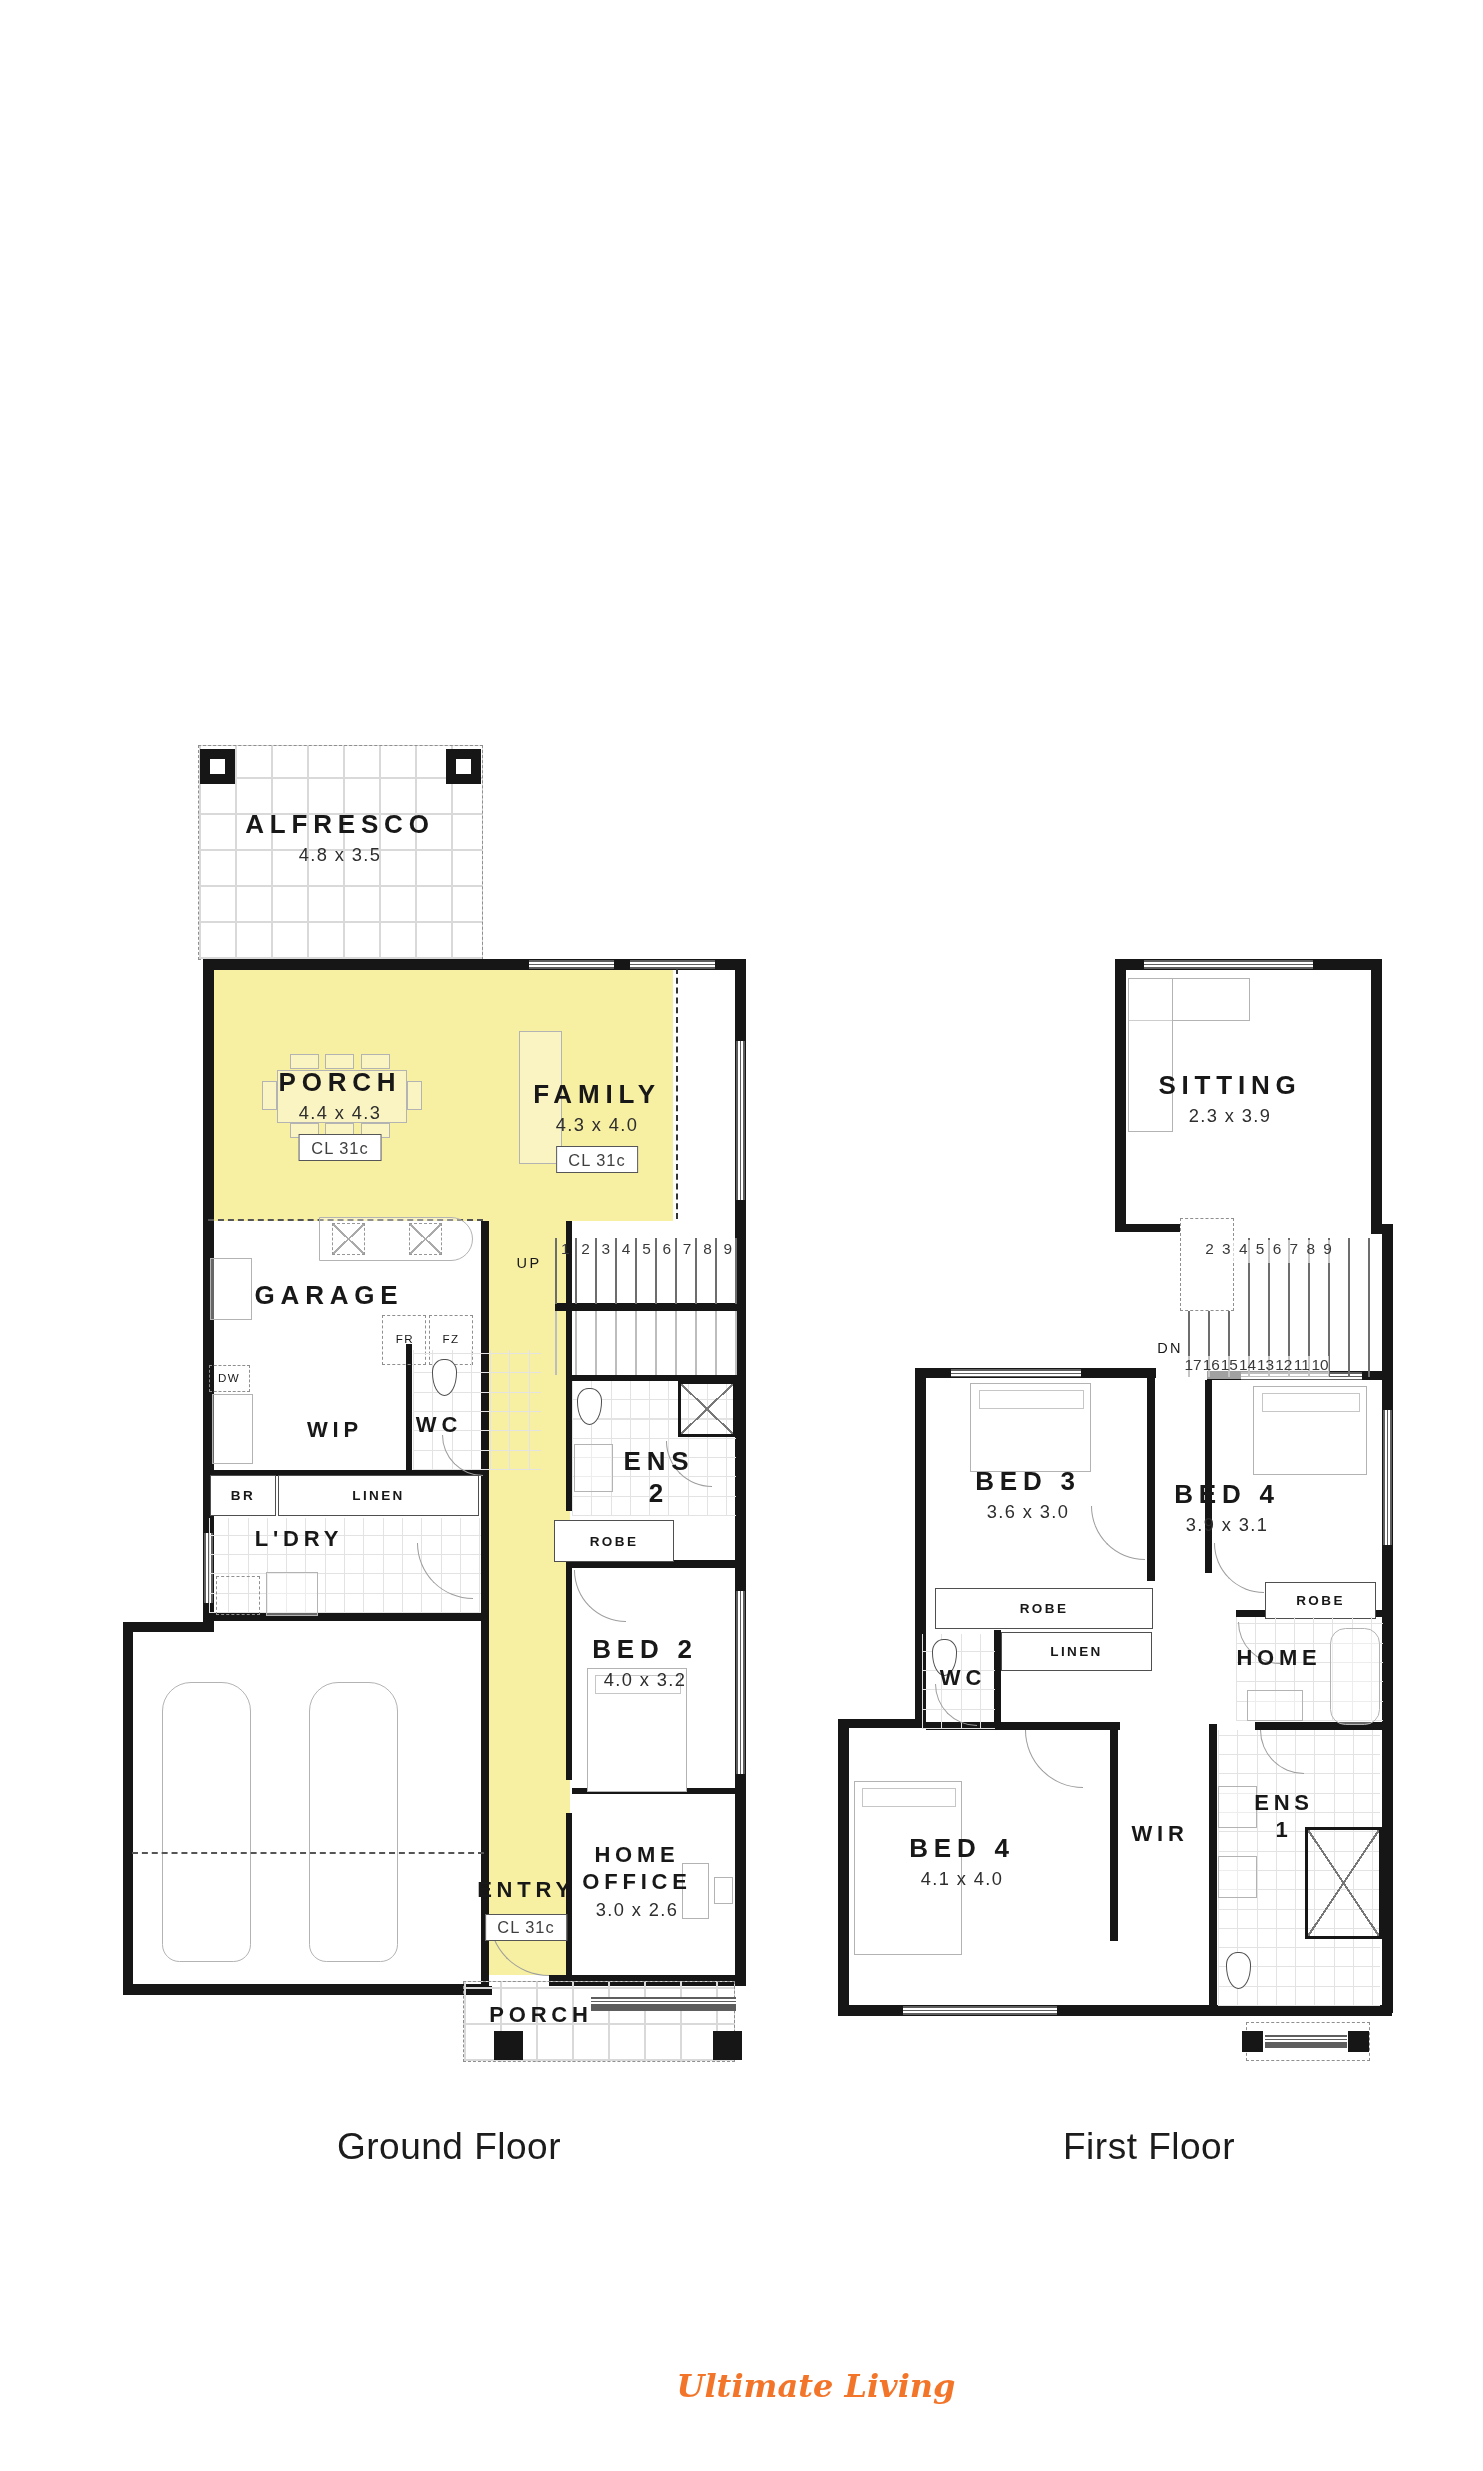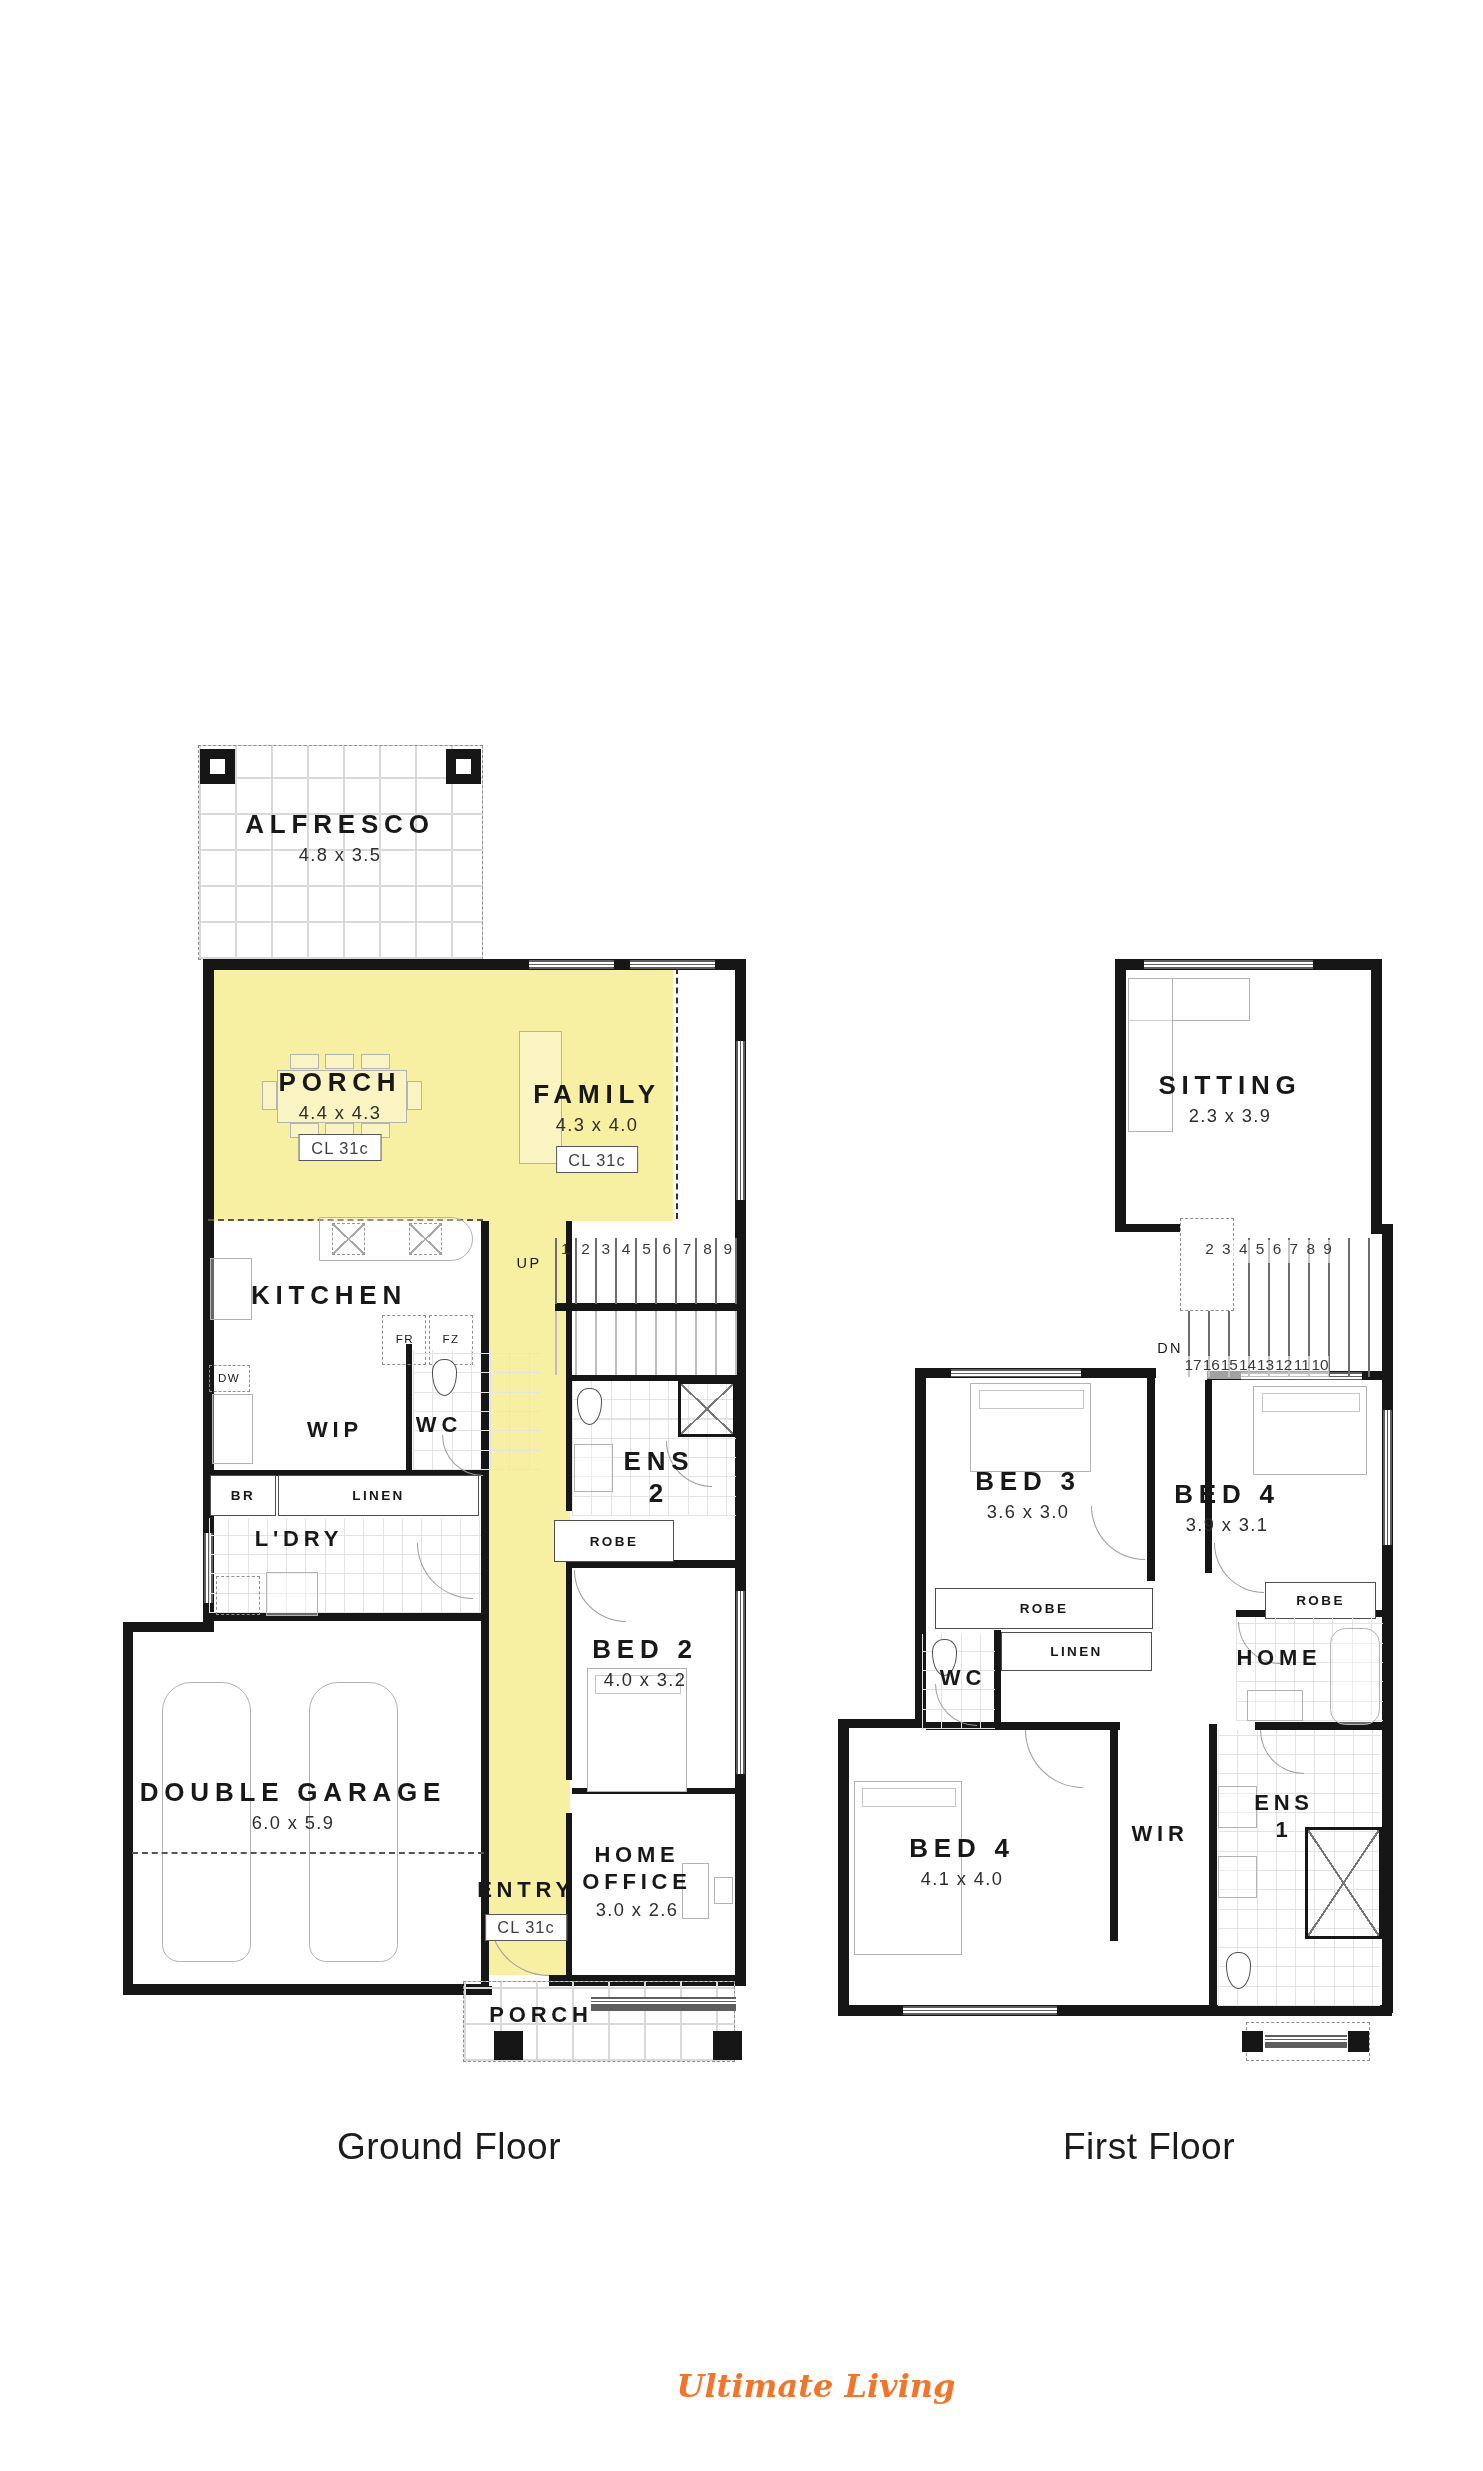--- a/index.html
+++ b/index.html
@@ -113,21 +113,21 @@
   <i class="xboxd" style="left:332px;top:1223px;width:33px;height:32px"></i>
   <i class="xboxd" style="left:409px;top:1223px;width:33px;height:32px"></i>
   <i class="furn" style="left:210px;top:1258px;width:42px;height:62px"></i>
   <i class="dashed" style="left:382px;top:1315px;width:44px;height:50px"></i>
   <i class="dashed" style="left:429px;top:1315px;width:44px;height:50px"></i>
   <div class="slabel xs" style="left:405px;top:1332px">FR</div>
   <div class="slabel xs" style="left:451px;top:1332px">FZ</div>
   <i class="dashed" style="left:209px;top:1365px;width:41px;height:27px"></i>
   <div class="slabel xs" style="left:229px;top:1371px">DW</div>
   <div class="rlabel" style="left:329px;top:1280px">
-    <div>KITCHEN</div>
+    <div>GARAGE</div>
   </div>
 
   <i class="furn" style="left:212px;top:1394px;width:41px;height:70px"></i>
   <div class="rlabel md" style="left:335px;top:1417px">
     <div>WIP</div>
   </div>
   <i class="tile" style="left:413px;top:1350px;width:128px;height:120px"></i>
   <i class="toilet" style="left:432px;top:1359px"></i>
   <div class="rlabel md" style="left:439px;top:1412px">
     <div>WC</div>
@@ -181,24 +181,20 @@
   <i class="bed" style="left:587px;top:1668px;width:100px;height:124px"></i>
   <i class="door" style="left:574px;top:1570px;width:52px;height:52px"></i>
   <div class="rlabel" style="left:645px;top:1634px">
     <div>BED 2</div>
     <div class="dims">4.0 x 3.2</div>
   </div>
 
   <i class="furn" style="left:162px;top:1682px;width:89px;height:280px;border-radius:29px 29px 17.4px 17.4px"></i>
   <i class="furn" style="left:309px;top:1682px;width:89px;height:280px;border-radius:29px 29px 17.4px 17.4px"></i>
   <i class="dashline" style="left:132px;top:1852px;width:352px;height:0"></i>
-  <div class="rlabel" style="left:293px;top:1777px">
-    <div>DOUBLE GARAGE</div>
-    <div class="dims">6.0 x 5.9</div>
-  </div>
 
   <i style="position:absolute;left:489px;top:1975px;width:60px;height:10.6px;background:#fff"></i>
   <i class="door" style="left:489px;top:1916px;width:60px;height:60px"></i>
   <div class="rlabel md" style="left:526px;top:1877px">
     <div>ENTRY</div>
     <div><span class="cl-box">CL 31c</span></div>
   </div>
 
   <i class="furn" style="left:682px;top:1863px;width:27px;height:56px"></i>
   <i class="furn" style="left:714px;top:1877px;width:19.3px;height:27px"></i>

